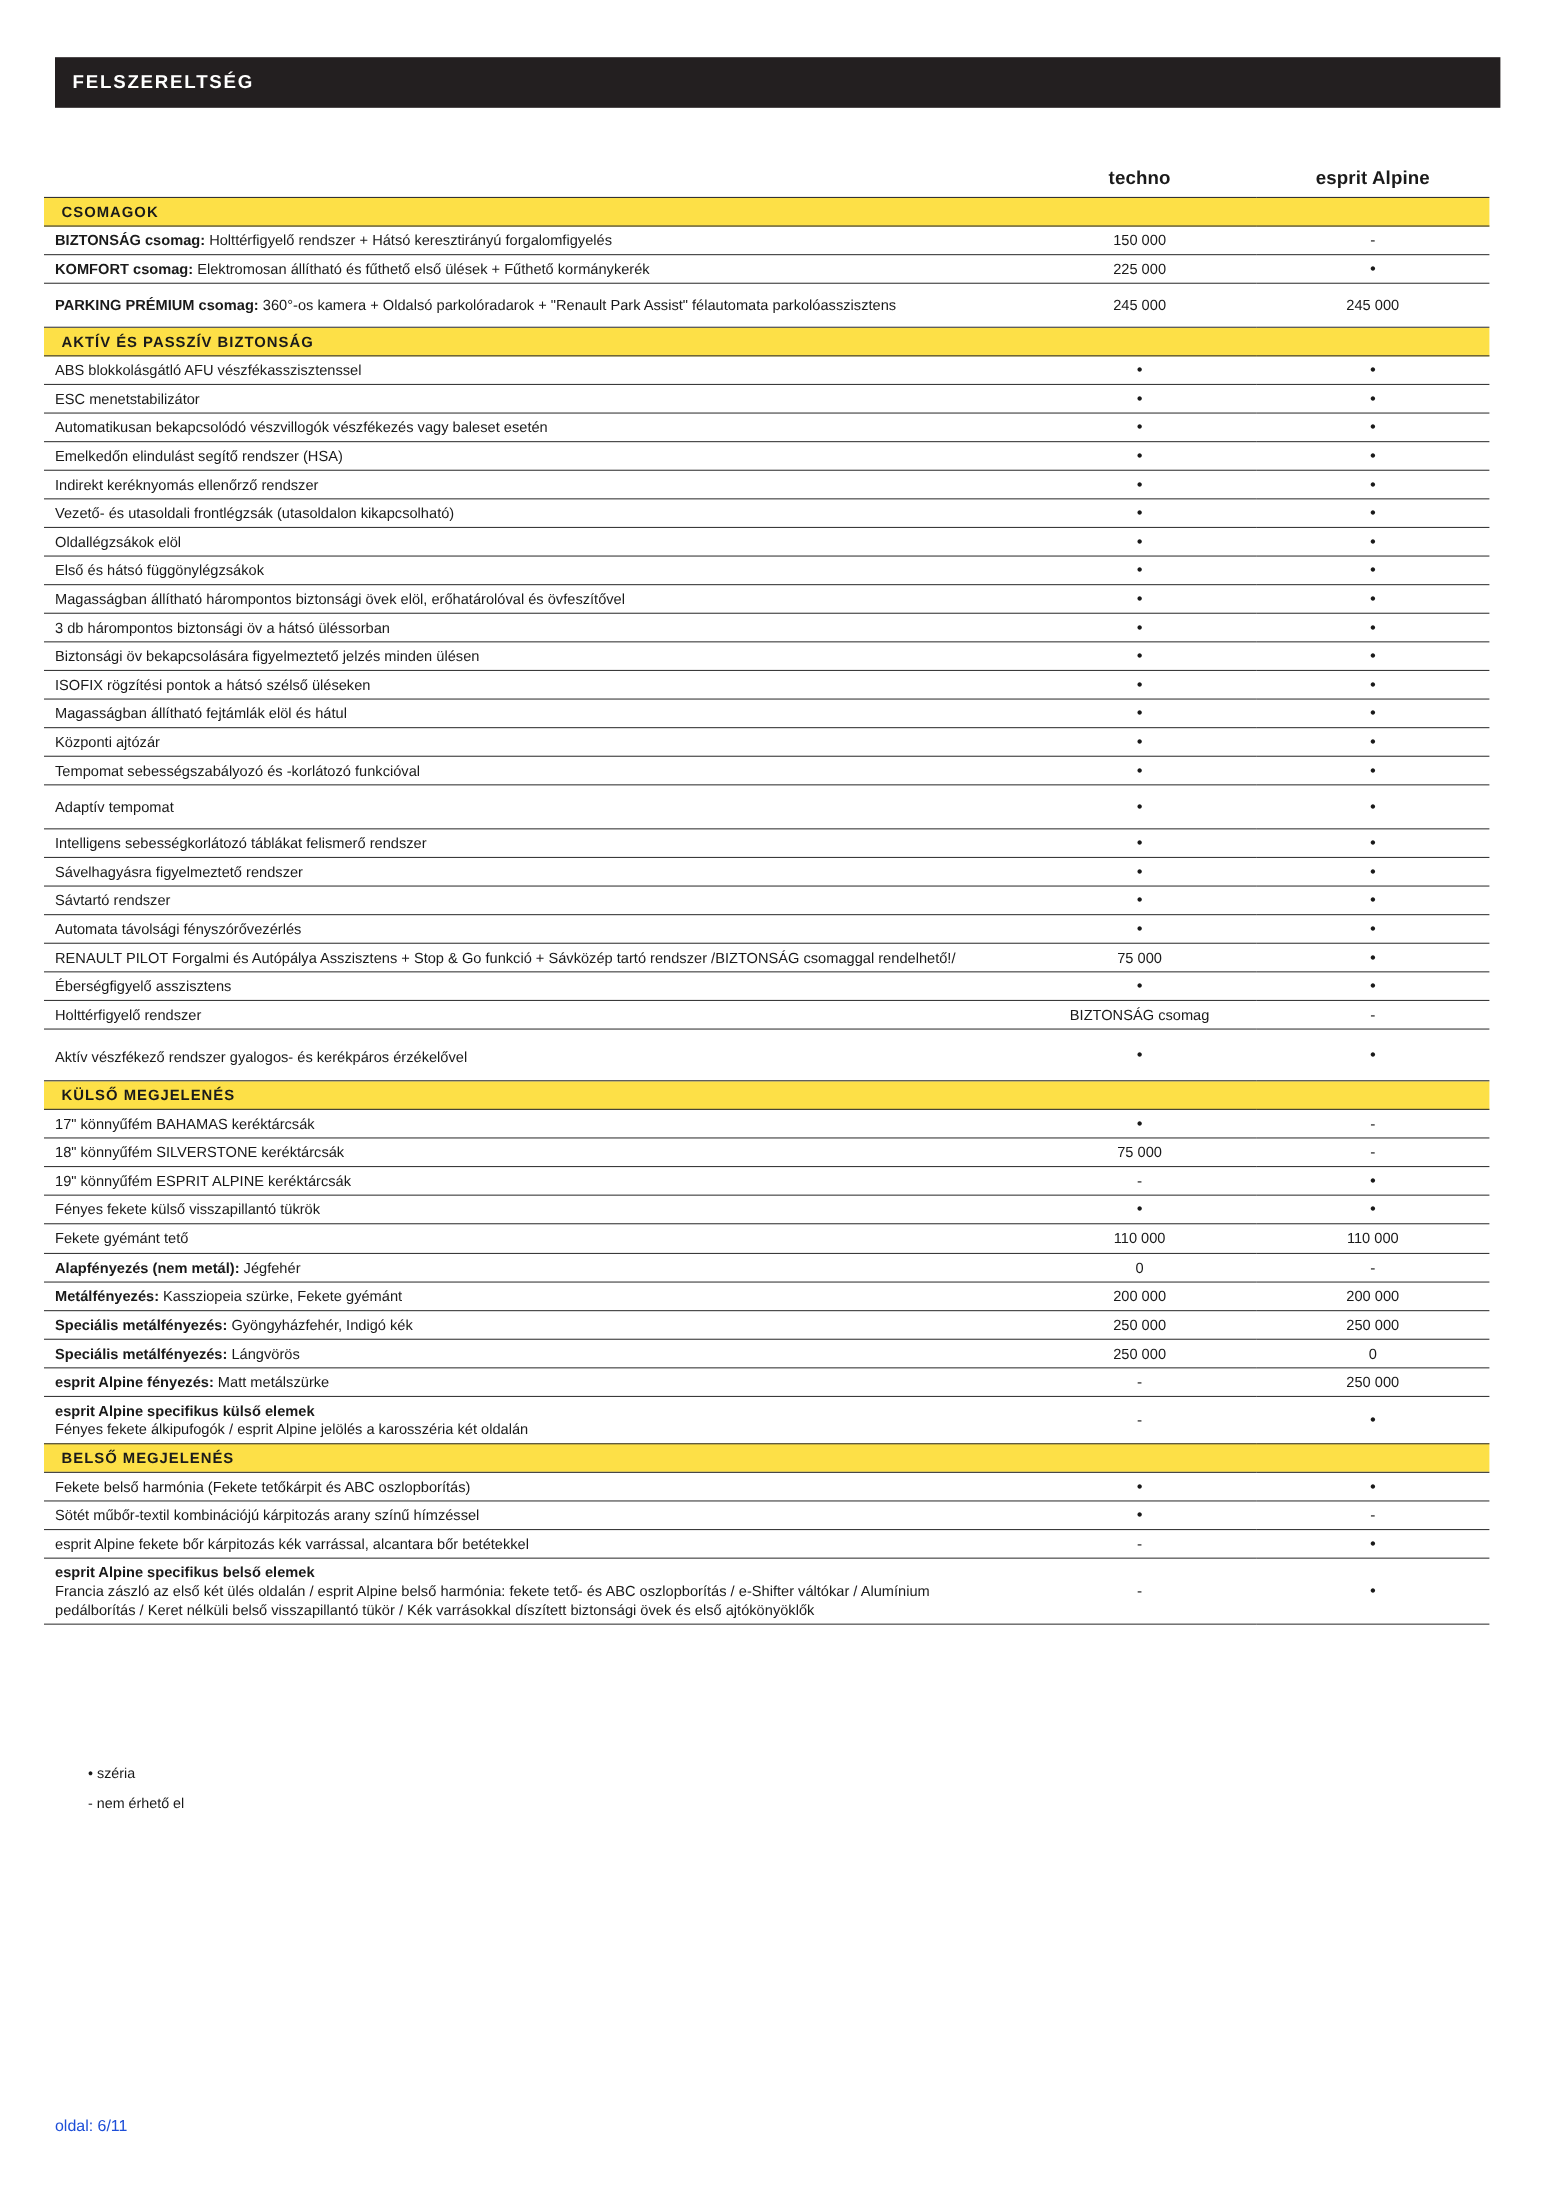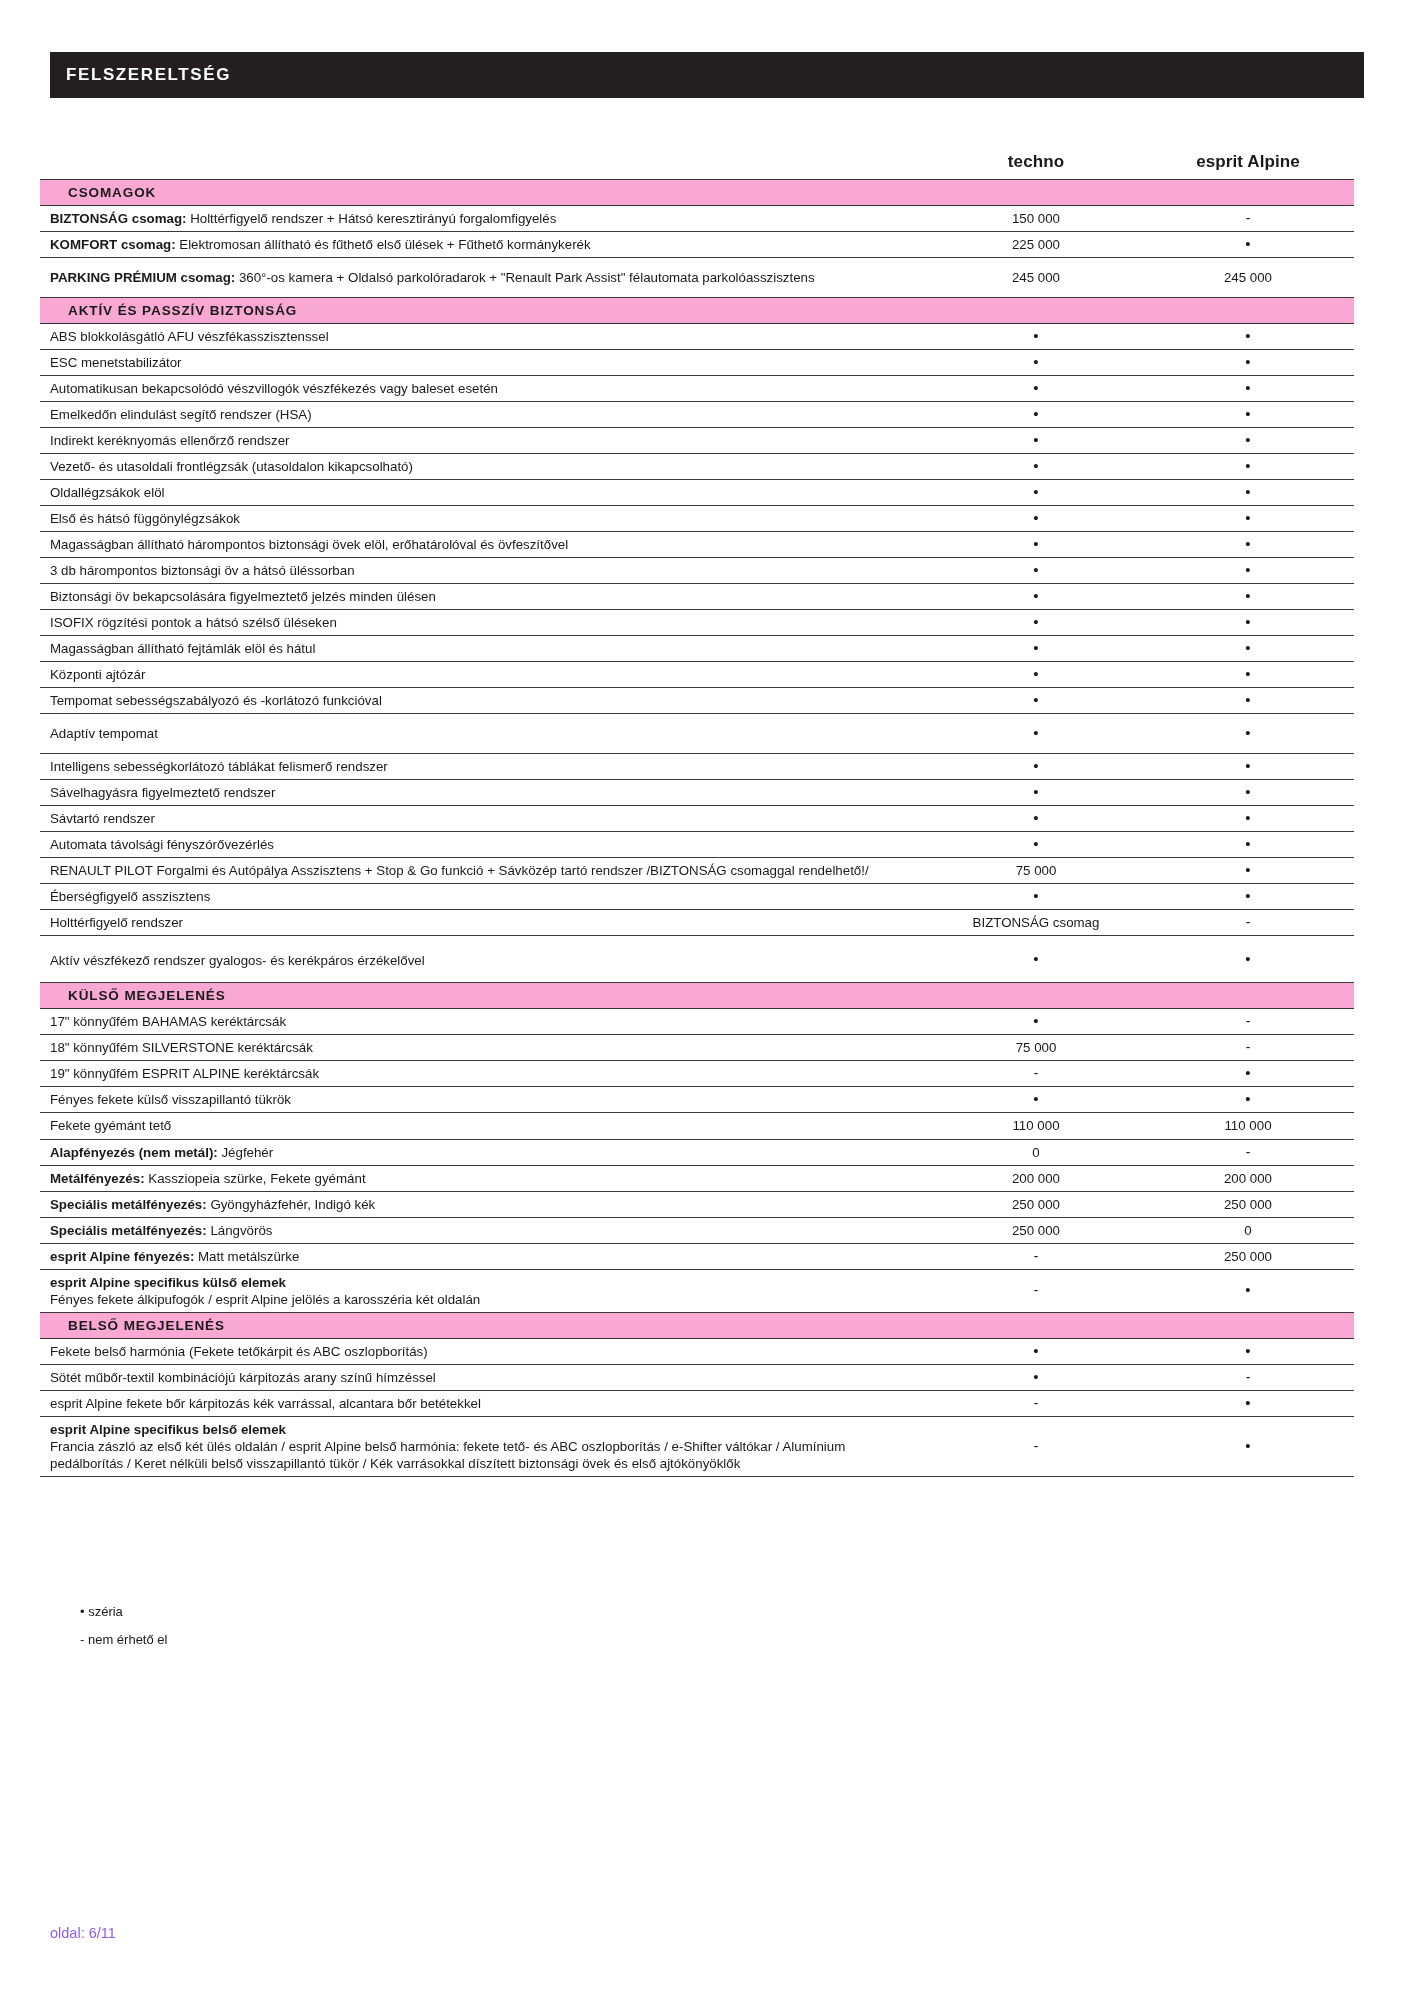--- a/index.html
+++ b/index.html
@@ -67,25 +67,25 @@
     font-weight: bold;
     text-align: center;
     padding-bottom: 7px;
     border: none;
     letter-spacing: 0.1px;
   }
   tr.colhead th.blank { border: none; }
 
   
   tr.section td {
-    background: #f9a8d4;
+    background: #fde047;
     font-size: 13.5px;
     font-weight: bold;
     letter-spacing: 0.9px;
-    padding: 5px 0 5px 28px;
+    padding: 5px 0 5px 16px;
     border-top: 1.6px solid #333;
     border-bottom: 1.2px solid #333;
   }
   
   tr.data td {
     border-bottom: 1px solid #3a3a3a;
     font-size: 13.3px;
     line-height: 1.28;
   }
   tr.data td.label {
@@ -112,21 +112,21 @@
     margin-left: 30px;
   }
   .legend div { margin-bottom: 13px; }
 
   
   .footer {
     position: absolute;
     left: 50px;
     top: 1925px;
     font-size: 14.5px;
-    color: #8b5cf6;
+    color: #1d4ed8;
   }
 </style>
 </head>
 <body>
 
 <div class="page">
 
   <div class="title-bar">
     <span class="title-text">FELSZERELTSÉG</span>
   </div>

